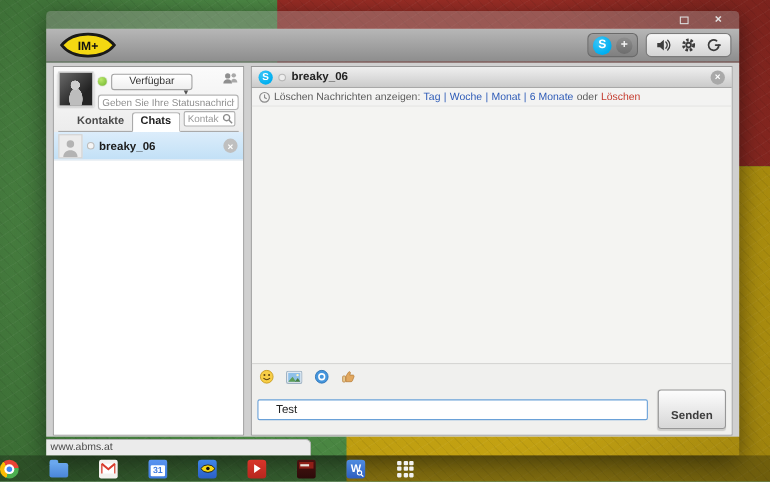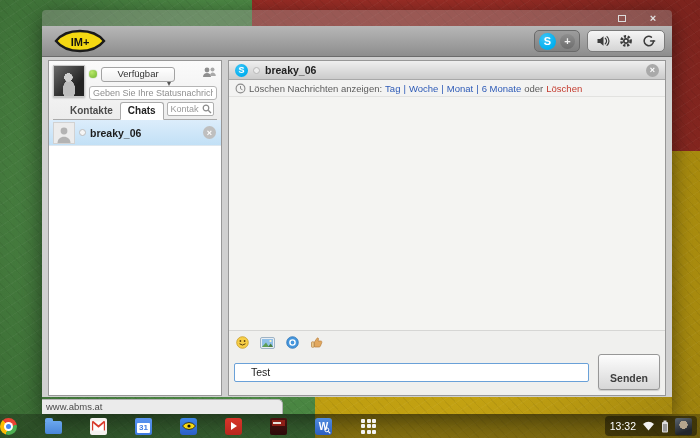--- a/index.html
+++ b/index.html
@@ -361,27 +361,15 @@
         <span></span>
         <span></span>
         <span></span>
         <span></span>
         <span></span>
         <span></span>
         <span></span>
         <span></span>
     </div>
 
-    <div class="tray">
-      <span class="tray-time">13:32</span>
-      <svg width="13" height="10" viewBox="0 0 13 10">
-        <path d="M6.5 9.5 L1 3 Q6.5 -1.5 12 3 Z" fill="#f2f2f2"></path>
-      </svg>
-      <svg width="8" height="13" viewBox="0 0 8 13">
-        <rect x="2.5" y="0.5" width="3" height="1.5" fill="#ddd"></rect>
-        <rect x="1" y="2" width="6" height="10.5" rx="1" fill="#ddd"></rect>
-        <rect x="2" y="4" width="4" height="7.5" fill="#9a9a9a"></rect>
-      </svg>
-      <div class="tray-avatar"></div>
-    </div>
   </div>
 
 </div>
 
 </body></html>

